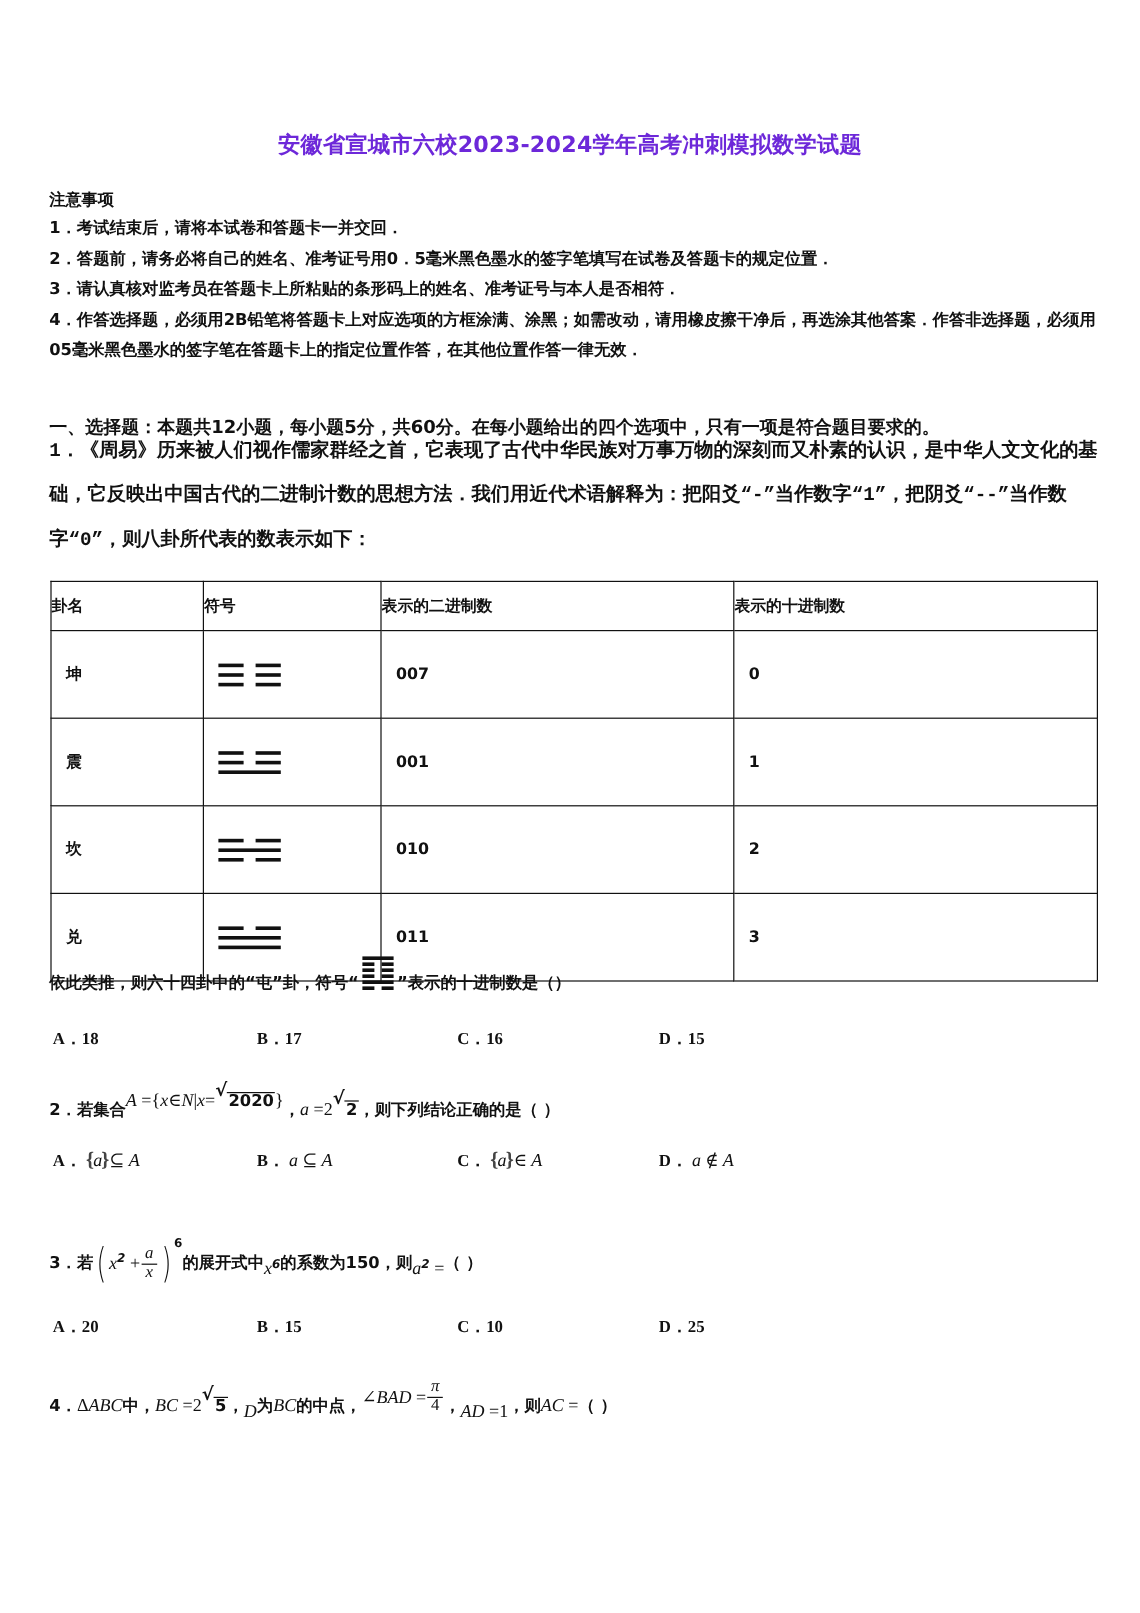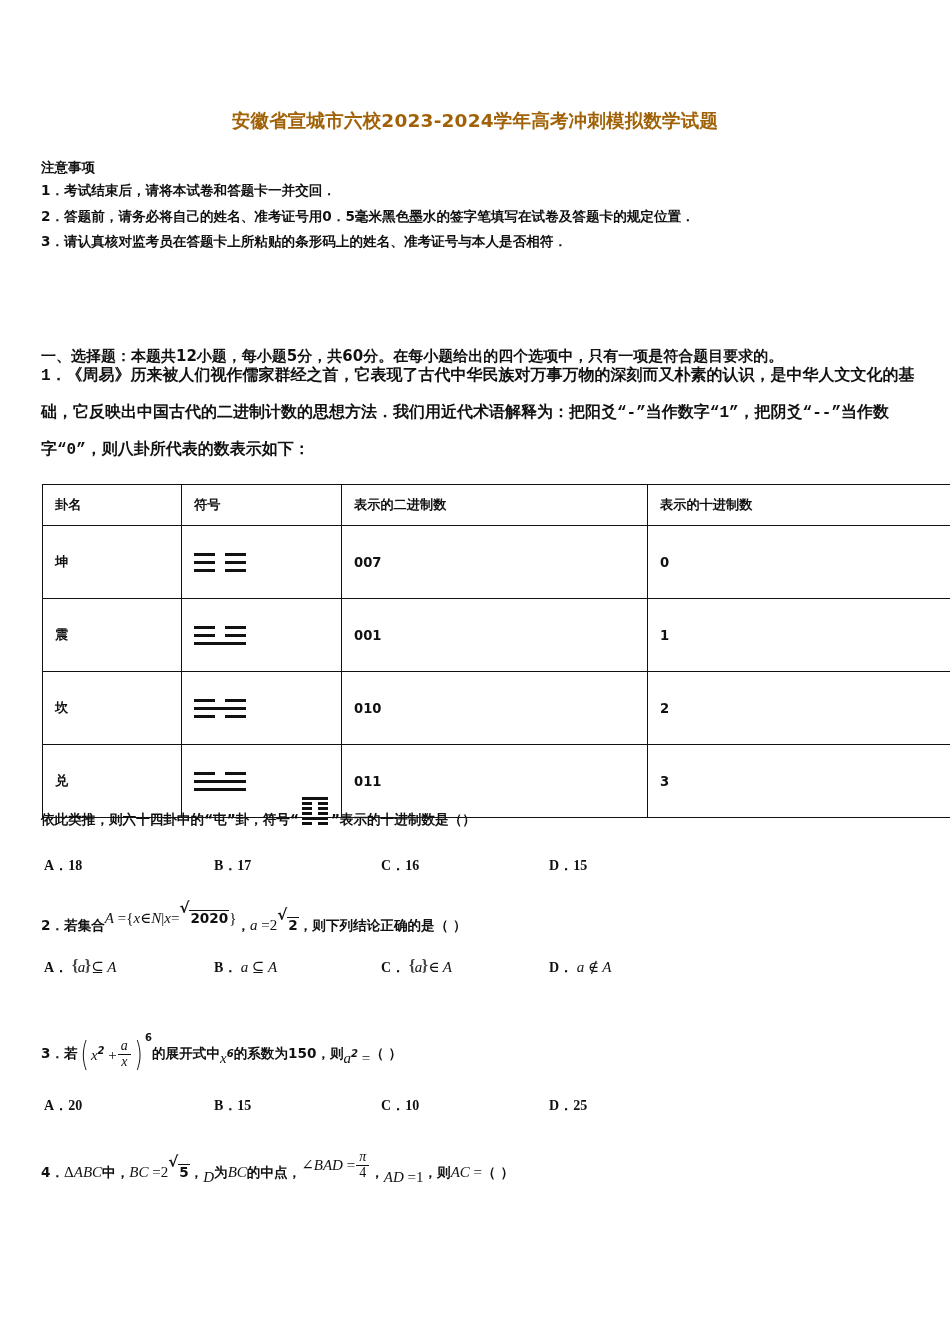--- a/index.html
+++ b/index.html
@@ -27,21 +27,21 @@
   .doc-title {
     position: absolute;
     left: 0;
     top: 108px;
     width: 950px;
     text-align: center;
     font-family: "DejaVu Sans", "Liberation Sans", sans-serif;
     font-weight: bold;
     font-size: 18.5px;
     letter-spacing: 0.2px;
-    color: #a16207;
+    color: #6d28d9;
   }
 
   
   .notices {
     position: absolute;
     left: 41px;
     top: 156px;
     width: 880px;
   }
   .notice-head {
@@ -100,21 +100,21 @@
     padding: 0;
     vertical-align: middle;
     font-family: "DejaVu Sans", "Liberation Sans", sans-serif;
     font-weight: bold;
     font-size: 13.2px;
     color: #111;
     text-align: left;
   }
   .bagua-table th {
     height: 40px;
-    padding-left: 12px;
+    padding-left: 0;
   }
   .bagua-table td {
     height: 72px;
     padding-left: 12px;
   }
   .col-name { width: 126px; }
   .col-sym  { width: 147px; }
   .col-bin  { width: 293px; }
   .col-dec  { width: 302px; }
   .cell-num {
@@ -325,20 +325,21 @@
 
 <div class="page">
 
   <div class="doc-title">安徽省宣城市六校2023-2024学年高考冲刺模拟数学试题</div>
 
   <div class="notices">
     <div class="notice-head">注意事项</div>
     <div class="notice-line">1．考试结束后，请将本试卷和答题卡一并交回．</div>
     <div class="notice-line">2．答题前，请务必将自己的姓名、准考证号用0．5毫米黑色墨水的签字笔填写在试卷及答题卡的规定位置．</div>
     <div class="notice-line">3．请认真核对监考员在答题卡上所粘贴的条形码上的姓名、准考证号与本人是否相符．</div>
+    <div class="notice-line">4．作答选择题，必须用2B铅笔将答题卡上对应选项的方框涂满、涂黑；如需改动，请用橡皮擦干净后，再选涂其他答案．作答非选择题，必须用05毫米黑色墨水的签字笔在答题卡上的指定位置作答，在其他位置作答一律无效．</div>
   </div>
 
   <div class="section-head">一、选择题：本题共12小题，每小题5分，共60分。在每小题给出的四个选项中，只有一项是符合题目要求的。</div>
 
   <div class="q1-stem">
     <span>1．</span><span>《周易》历来被人们视作儒家群经之首，它表现了古代中华民族对万事万物的深刻而又朴素的认识，是中华人文文化的基础，它反映出中国古代的二进制计数的思想方法．我们用近代术语解释为：把阳爻“-”当作数字“1”，把阴爻</span><span>“--”当作数字“0”，则八卦所代表的数表示如下：</span>
   </div>
 
   <table class="bagua-table">
     <thead>

